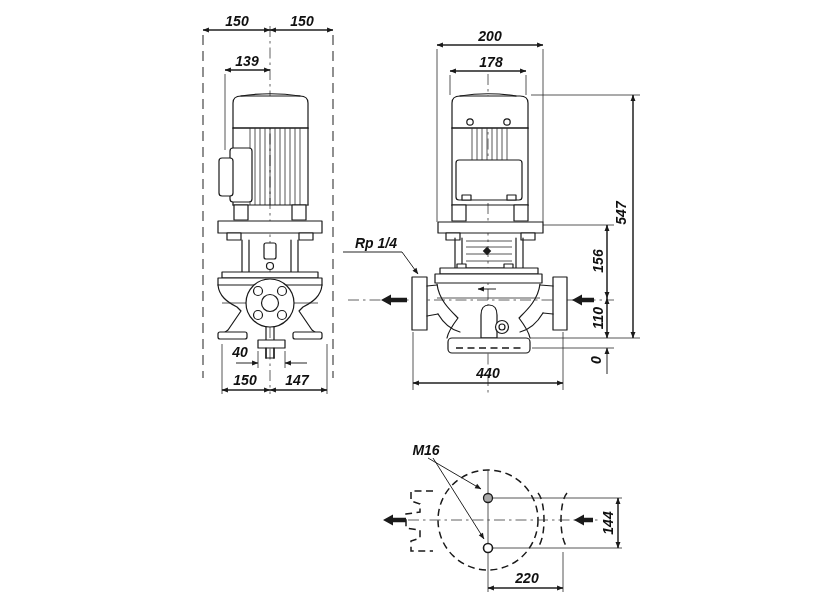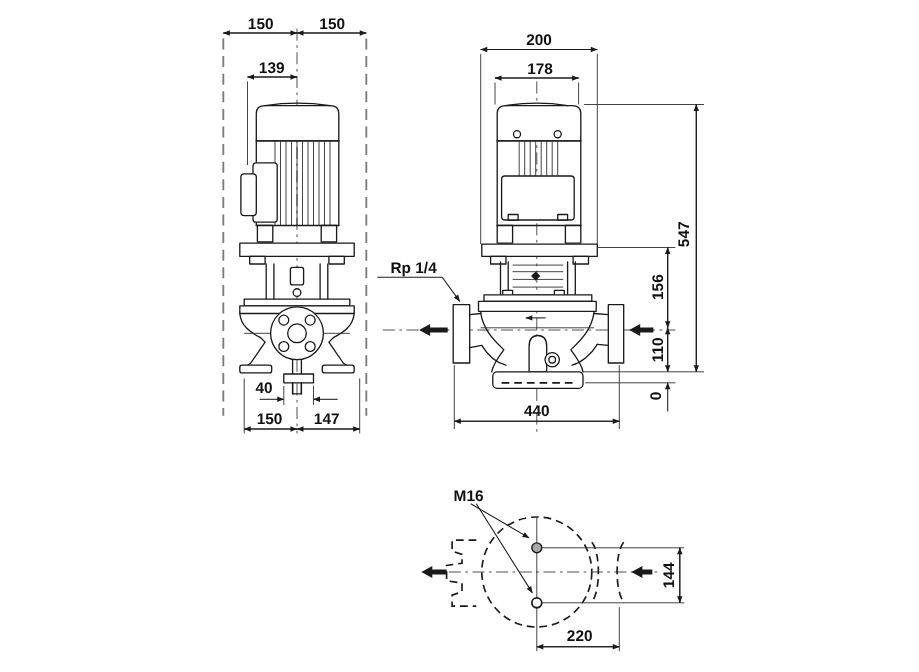--- a/index.html
+++ b/index.html
@@ -1,16 +1,16 @@
 <!DOCTYPE html>
 <html><head>
 <meta charset="utf-8">
 <style>
   html,body{margin:0;padding:0;background:#ffffff;}
-  .stage{width:835px;height:611px;position:relative;background:#fff;overflow:hidden;}
+  .stage{width:835px;height:611px;position:relative;background:#fff;overflow:hidden;font-style:italic;}
   svg{display:block;}
   text.t{font-family:"Liberation Sans",sans-serif;font-weight:bold;font-size:14px;fill:#101010;}
   .ol{fill:none;stroke:#1a1a1a;stroke-width:1.2;stroke-linejoin:round;stroke-linecap:round;}
   .olf{fill:#ffffff;stroke:#1a1a1a;stroke-width:1.2;stroke-linejoin:round;}
   .thin{fill:none;stroke:#2b2b2b;stroke-width:0.8;}
   .dim{fill:none;stroke:#1a1a1a;stroke-width:0.95;}
   .env{fill:none;stroke:#7d7d7d;stroke-width:1.7;stroke-dasharray:10 6;}
   .cl{fill:none;stroke:#3a3a3a;stroke-width:0.8;stroke-dasharray:11 4 2.5 4;}
   .dsh{fill:none;stroke:#1a1a1a;stroke-width:1.5;stroke-dasharray:7 4.5;}
   .blk{fill:#1a1a1a;stroke:none;}

